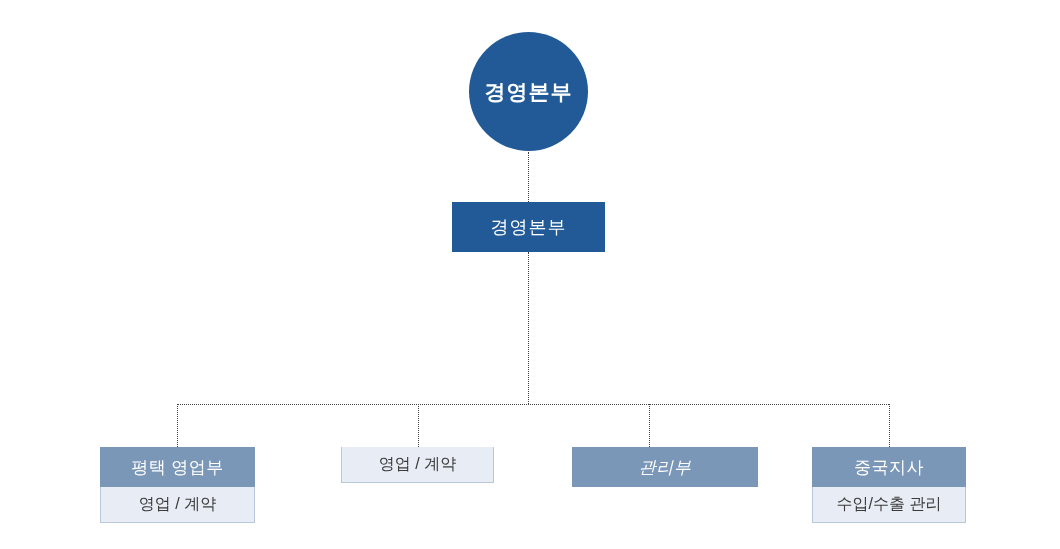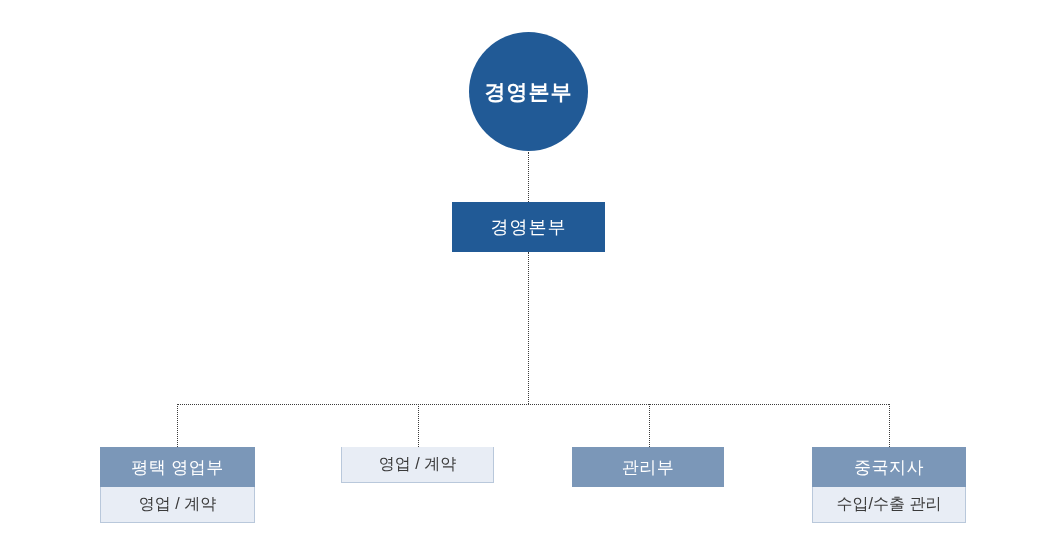--- a/index.html
+++ b/index.html
@@ -57,21 +57,21 @@
   .v-stub-1    { left: 177px; top: 404px; height: 43px; }
   .v-stub-2    { left: 418px; top: 404px; height: 43px; }
   .v-stub-3    { left: 649px; top: 404px; height: 43px; }
   .v-stub-4    { left: 889px; top: 404px; height: 43px; }
   .dept {
     position: absolute;
     top: 447px;
   }
   .dept-1 { left: 100px; width: 155px; border-radius: 28px; }
   .dept-2 { left: 341px; width: 153px; }
-  .dept-3 { left: 572px; width: 152px; }
+  .dept-3 { left: 572px; width: 186px; font-style: italic; }
   .dept-4 { left: 812px; width: 154px; }
   .dept-header {
     height: 40px;
     background: var(--dept-header);
     display: flex; align-items: center; justify-content: center;
     color: #ffffff;
     font-size: 17px;
     letter-spacing: 0.5px;
   }
   .dept-body {

